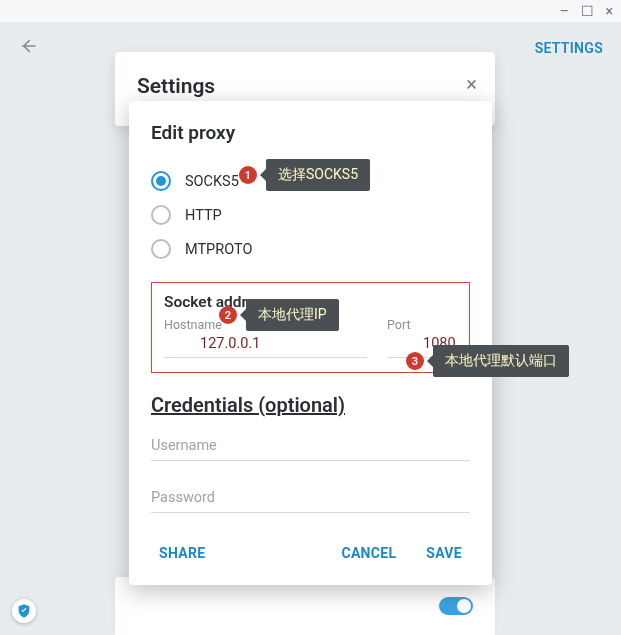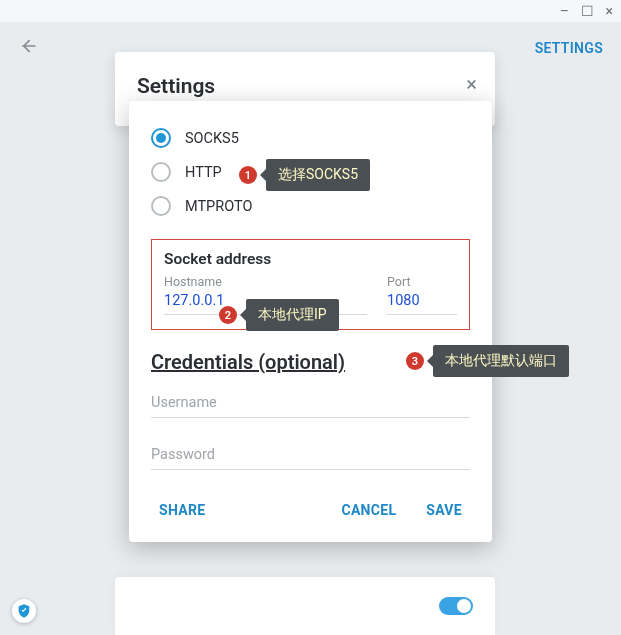--- a/index.html
+++ b/index.html
@@ -38,21 +38,21 @@
   .radio.checked { border-color:#2196d6; }
   .radio.checked::after { content:""; position:absolute; inset:3px; border-radius:50%; background:#2196d6; }
   .radio-label { font-size:14.5px; color:#2b2f33; }
 
   .redbox { border:1px solid #d04a3f; padding:10px 12px 14px; margin-top:16px; }
   .section-h { font-size:15.5px; font-weight:600; color:#2b2f33; margin-bottom:6px; }
   .field-row { display:flex; gap:20px; }
   .field { flex:1; border-bottom:1px solid #d5d9dc; padding-bottom:4px;}
   .field.port { flex:0 0 70px; }
   .field-label { font-size:12.5px; color:#8a9094; display:block; margin-bottom:3px;}
-  .field-value { font-size:14.5px; color:#1d4ed8; display:block; min-height:18px;}
+  .field-value { font-size:14.5px; color:#7f1d1d; display:block; min-height:18px;margin-left:36px;}
 
   .cred-h { font-size:20px; font-weight:600; color:#2b2f33; margin:20px 0 14px;text-decoration:underline; }
   .text-input { width:100%; border:0; border-bottom:1px solid #d5d9dc; padding:6px 0; font-size:14.5px; color:#404040; outline:none; margin-bottom:22px; background:transparent;}
   .text-input::placeholder { color:#a0a5aa; }
 
   .dialog-actions { display:flex; align-items:center; margin-top:4px;}
   .btn { font-size:14px; font-weight:700; letter-spacing:.3px; color:#1e88c7; background:none; border:0; cursor:pointer; padding:6px 8px;}
   .btn.share { margin-right:auto; }
   .btn + .btn { margin-left:14px;text-align:center; }
 
@@ -89,20 +89,21 @@
 </div>
 
 <div class="shield-badge">
   <svg viewBox="0 0 24 24">
       <path fill="#2196d6" d="M12 2l8 3v6c0 5-3.4 9.4-8 11-4.6-1.6-8-6-8-11V5l8-3z"></path>
       <path fill="#fff" d="M10.5 13.5l-2-2 1.2-1.2 0.8 0.8 3.8-3.8 1.2 1.2z"></path>
     </svg>
 </div>
 
 <div class="dialog">
+  <div class="dialog-title">Edit proxy</div>
 
   <div class="radio-row">
     <span class="radio checked"></span>
     <span class="radio-label">SOCKS5</span>
   </div>
   <div class="radio-row">
     <span class="radio"></span>
     <span class="radio-label">HTTP</span>
   </div>
   <div class="radio-row">

